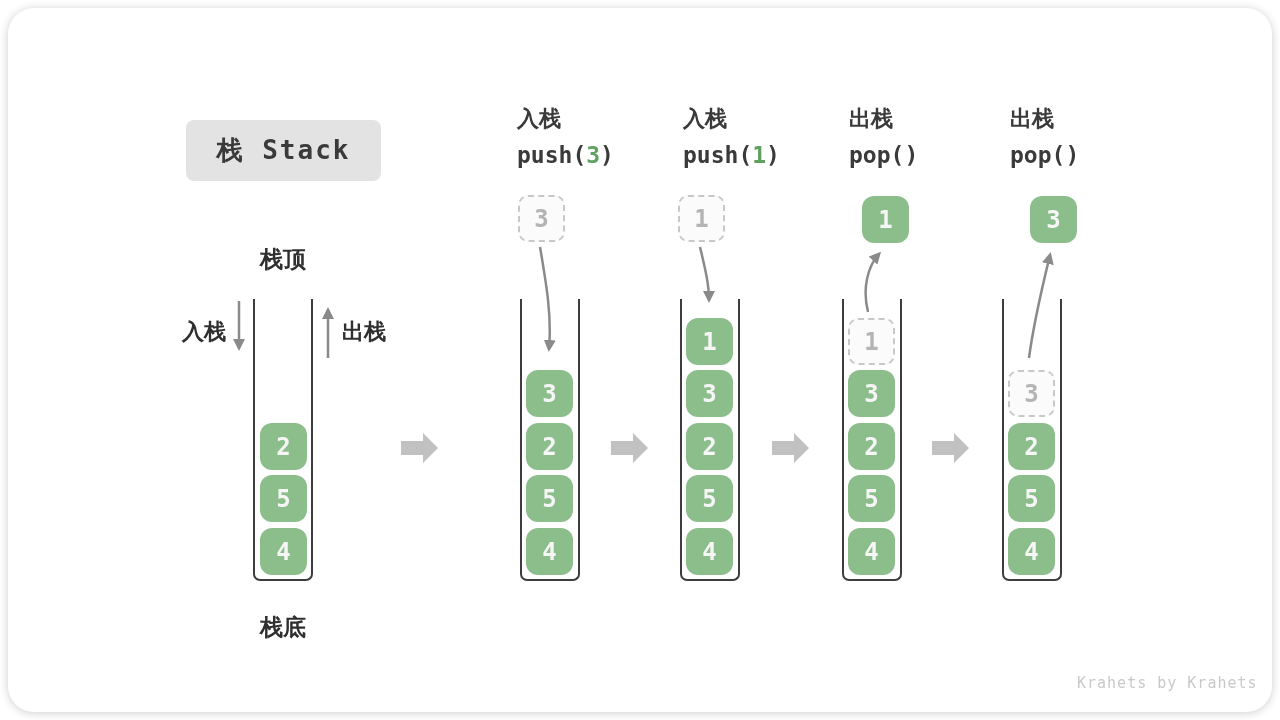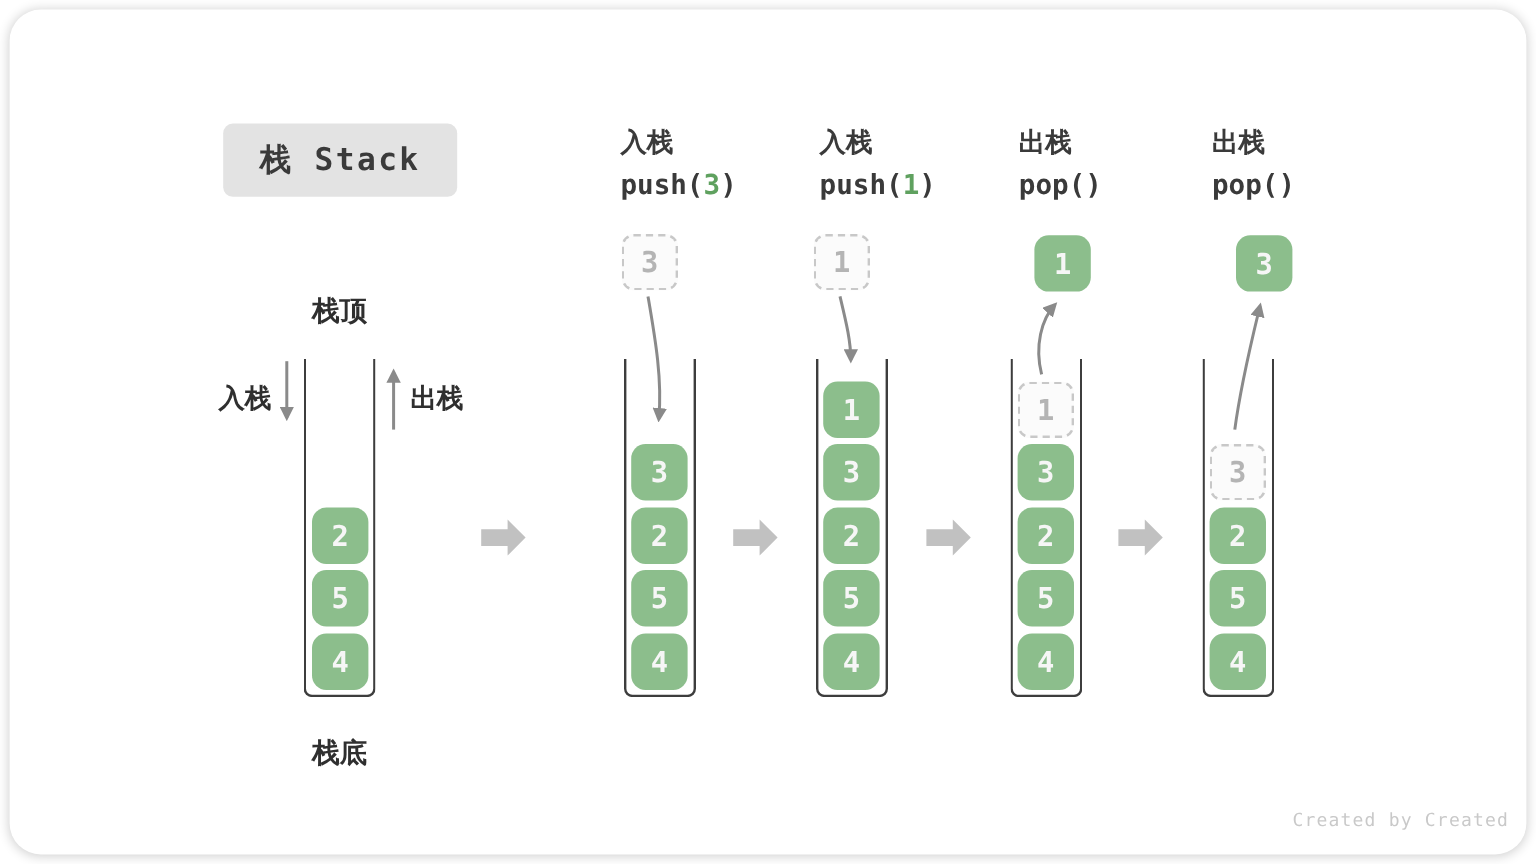--- a/index.html
+++ b/index.html
@@ -1,21 +1,21 @@
 <!DOCTYPE html>
 <html style="--green: #8CBE8C; --green_dark: #5FA15F; --cell_text: #F6F6F6; --wall: #3D3D3D; --ghost_border: #C8C8C8; --ghost_text: #B4B4B4; --arrow: #8A8A8A; --big_arrow: #C1C1C1; --title_bg: #E3E3E3; --text: #3A3A3A; --watermark: #C9C9C9;"><head>
 <meta charset="utf-8">
 <style>
   html,body{margin:0;padding:0;width:1280px;height:720px;background:#fff;overflow:hidden;
     font-family:"Liberation Sans",sans-serif;}
   .card{position:absolute;left:8px;top:8px;width:1264px;height:704px;background:#fff;
     border-radius:26px;box-shadow:0 1px 10px rgba(0,0,0,0.20);}
   .stage{position:absolute;left:0;top:0;width:1280px;height:720px;}
 
-  .title-box{position:absolute;left:186px;top:103px;width:195px;height:61px;
+  .title-box{position:absolute;left:186px;top:120px;width:195px;height:61px;
     background:var(--title_bg,#e3e3e3);border-radius:8px;display:flex;align-items:center;justify-content:center;}
   .title-box span{font:700 26px "DejaVu Sans Mono",monospace;color:var(--text,#3a3a3a);letter-spacing:2px;}
 
   .col-header{position:absolute;top:104px;white-space:nowrap;}
   .col-header .zh{font:700 22px "Liberation Sans",sans-serif;color:var(--text,#3a3a3a);margin-bottom:8px;}
   .col-header .code{font:600 23px "DejaVu Sans Mono",monospace;color:var(--text,#3a3a3a);}
   .col-header .code .arg{color:var(--green_dark,#5fa15f);font-weight:700;}
 
   .lbl{position:absolute;font:700 23px "Liberation Sans",sans-serif;color:#2f2f2f;white-space:nowrap;}
 
@@ -122,14 +122,14 @@
     <path class="flow" d="M 700 247 C 705 268, 709 284, 709 300" marker-end="url(#ah)"></path>
     <path class="flow" d="M 868 312 C 862 288, 868 266, 879 254" marker-end="url(#ah)"></path>
     <path class="flow" d="M 1029 358 C 1034 320, 1043 284, 1050 255" marker-end="url(#ah)"></path>
 
     <polygon class="bigarrow" transform="translate(401,433)" points="0,8 22,8 22,0 37,15 22,30 22,22 0,22"></polygon>
     <polygon class="bigarrow" transform="translate(611,433)" points="0,8 22,8 22,0 37,15 22,30 22,22 0,22"></polygon>
     <polygon class="bigarrow" transform="translate(772,433)" points="0,8 22,8 22,0 37,15 22,30 22,22 0,22"></polygon>
     <polygon class="bigarrow" transform="translate(932,433)" points="0,8 22,8 22,0 37,15 22,30 22,22 0,22"></polygon>
   </svg>
 
-  <div class="watermark">Created by Created</div>
+  <div class="watermark">Krahets by Krahets</div>
 </div>
 
 </body></html>

